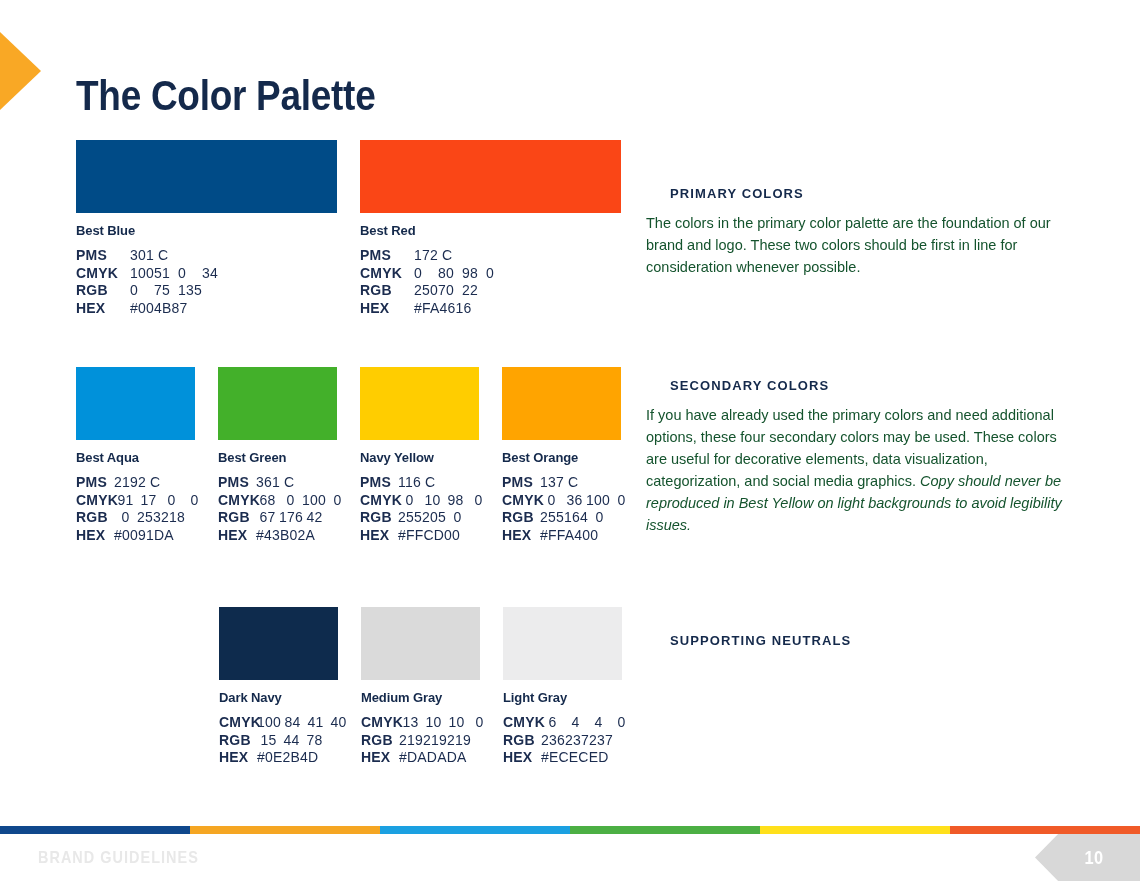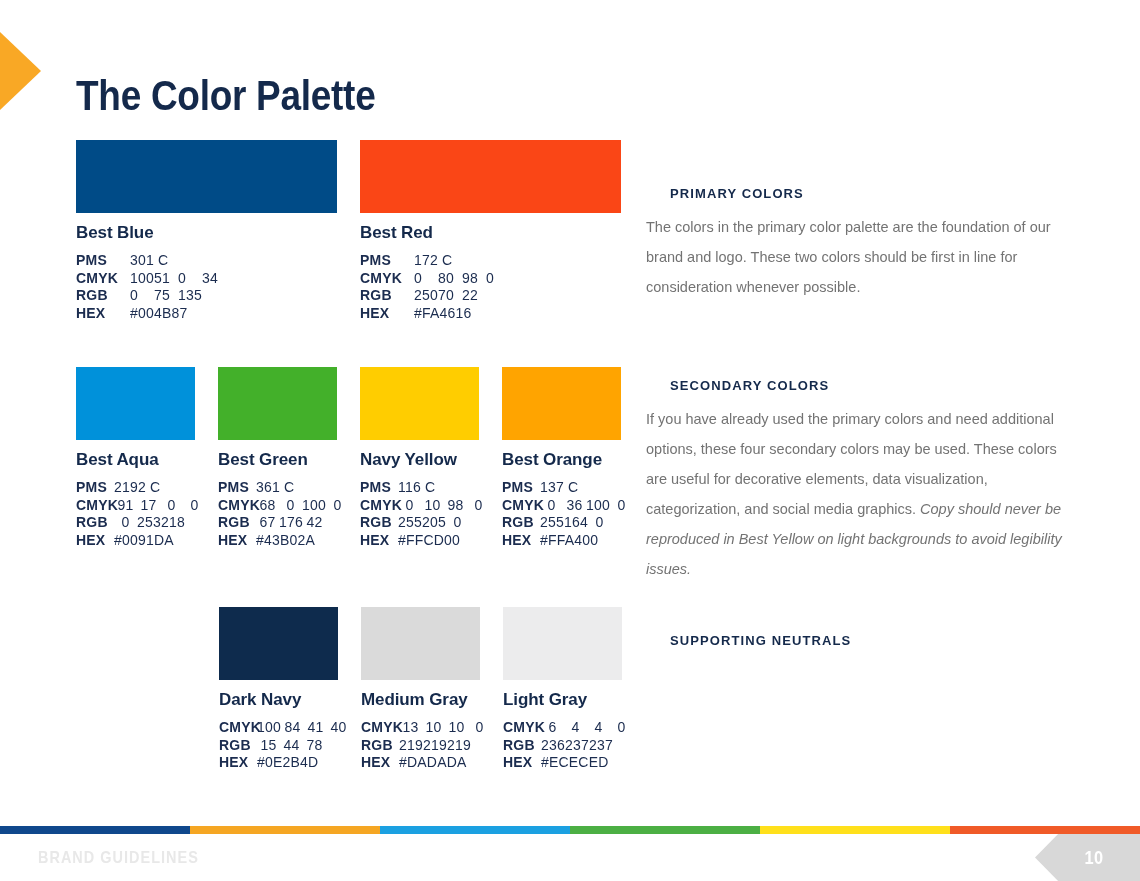--- a/index.html
+++ b/index.html
@@ -55,21 +55,21 @@
   .swatch-card.small { width: 119px; }
 
   .swatch-chip {
     width: 100%;
     box-sizing: border-box;
   }
   .swatch-card.wide  .swatch-chip { height: 73px; }
   .swatch-card.small .swatch-chip { height: 73px; }
 
   .swatch-name {
-    font-size: 17px;
+    font-size: 13px;
     font-weight: bold;
     color: #14294b;
     margin-top: 10px;
     letter-spacing: -0.1px;
     white-space: nowrap;
   }
 
   .spec-table {
     margin-top: 9px;
     font-size: 14px;
@@ -105,22 +105,22 @@
   .desc-heading {
     font-size: 13px;
     font-weight: bold;
     letter-spacing: 1.1px;
     color: #14294b;
     margin-bottom: 11px;
     padding-left: 24px;
   }
   .desc-body {
     font-size: 14.5px;
-    line-height: 30px;
-    color: #737373;
+    line-height: 22px;
+    color: #14532d;
   }
   .desc-body .italic { font-style: italic; }
 
   
   .footer-bar {
     position: absolute;
     left: 0;
     bottom: 47px;
     width: 1140px;
     height: 8px;

